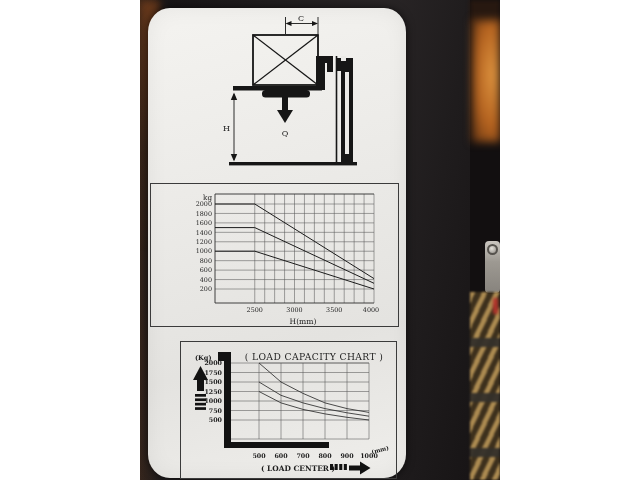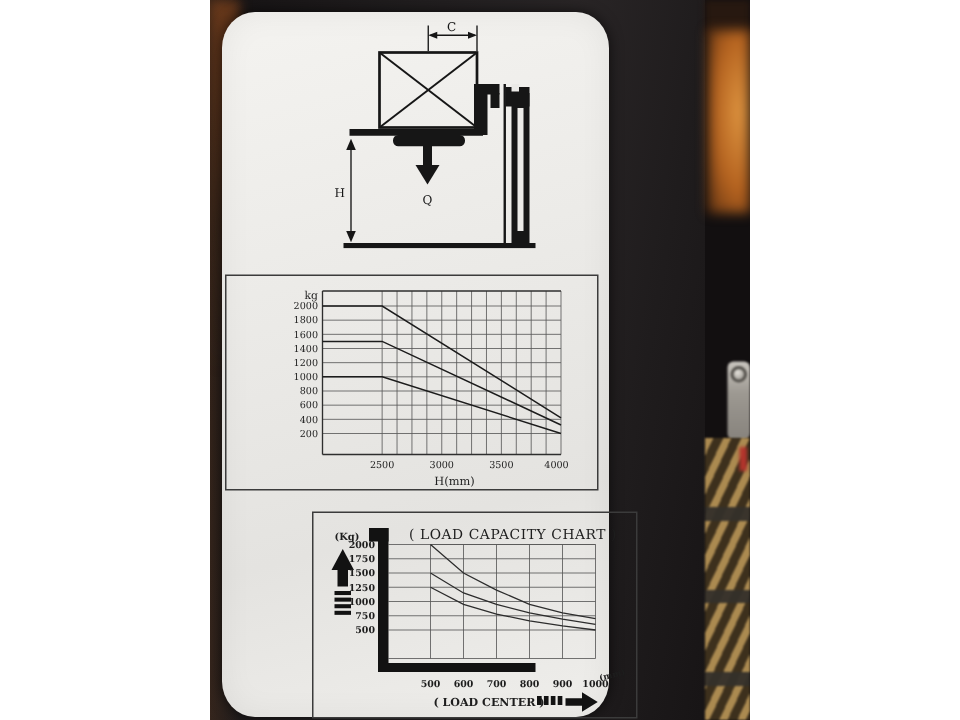--- a/index.html
+++ b/index.html
@@ -29,21 +29,21 @@
       filter:blur(.8px);}
   .fence-red{position:absolute;left:23px;top:6px;width:5px;height:16px;background:#b3342c;filter:blur(1.2px);}
   
   .label{position:absolute;left:8px;top:8px;width:258px;height:470px;border-radius:22px/24px;
       background:linear-gradient(165deg,#f4f3f0 0%,#eae9e6 45%,#e4e3e0 70%,#efeeeb 100%);
       box-shadow:0 0 9px rgba(0,0,0,.65), inset 0 0 22px rgba(0,0,0,.06);}
   .topdiag{position:absolute;left:52px;top:2px;width:165px;height:160px;}
   .topdiag text{font-size:8px;font-family:"DejaVu Serif","Liberation Serif",serif;}
   .chart{position:absolute;border:1px solid #3b3b3b;}
   .chart1{left:2px;top:175px;width:247px;height:142px;}
-  .chart2{left:32px;top:333px;width:215px;height:136px;margin-left:28px;}
+  .chart2{left:32px;top:333px;width:215px;height:136px;}
   .chart svg{display:block;width:100%;height:100%;}
   .chart svg text{font-family:"DejaVu Serif","Liberation Serif",serif;}
 </style>
 </head>
 <body>
 
 <div class="stage">
   <div class="photo">
     <div class="brown-glow"></div>
 

